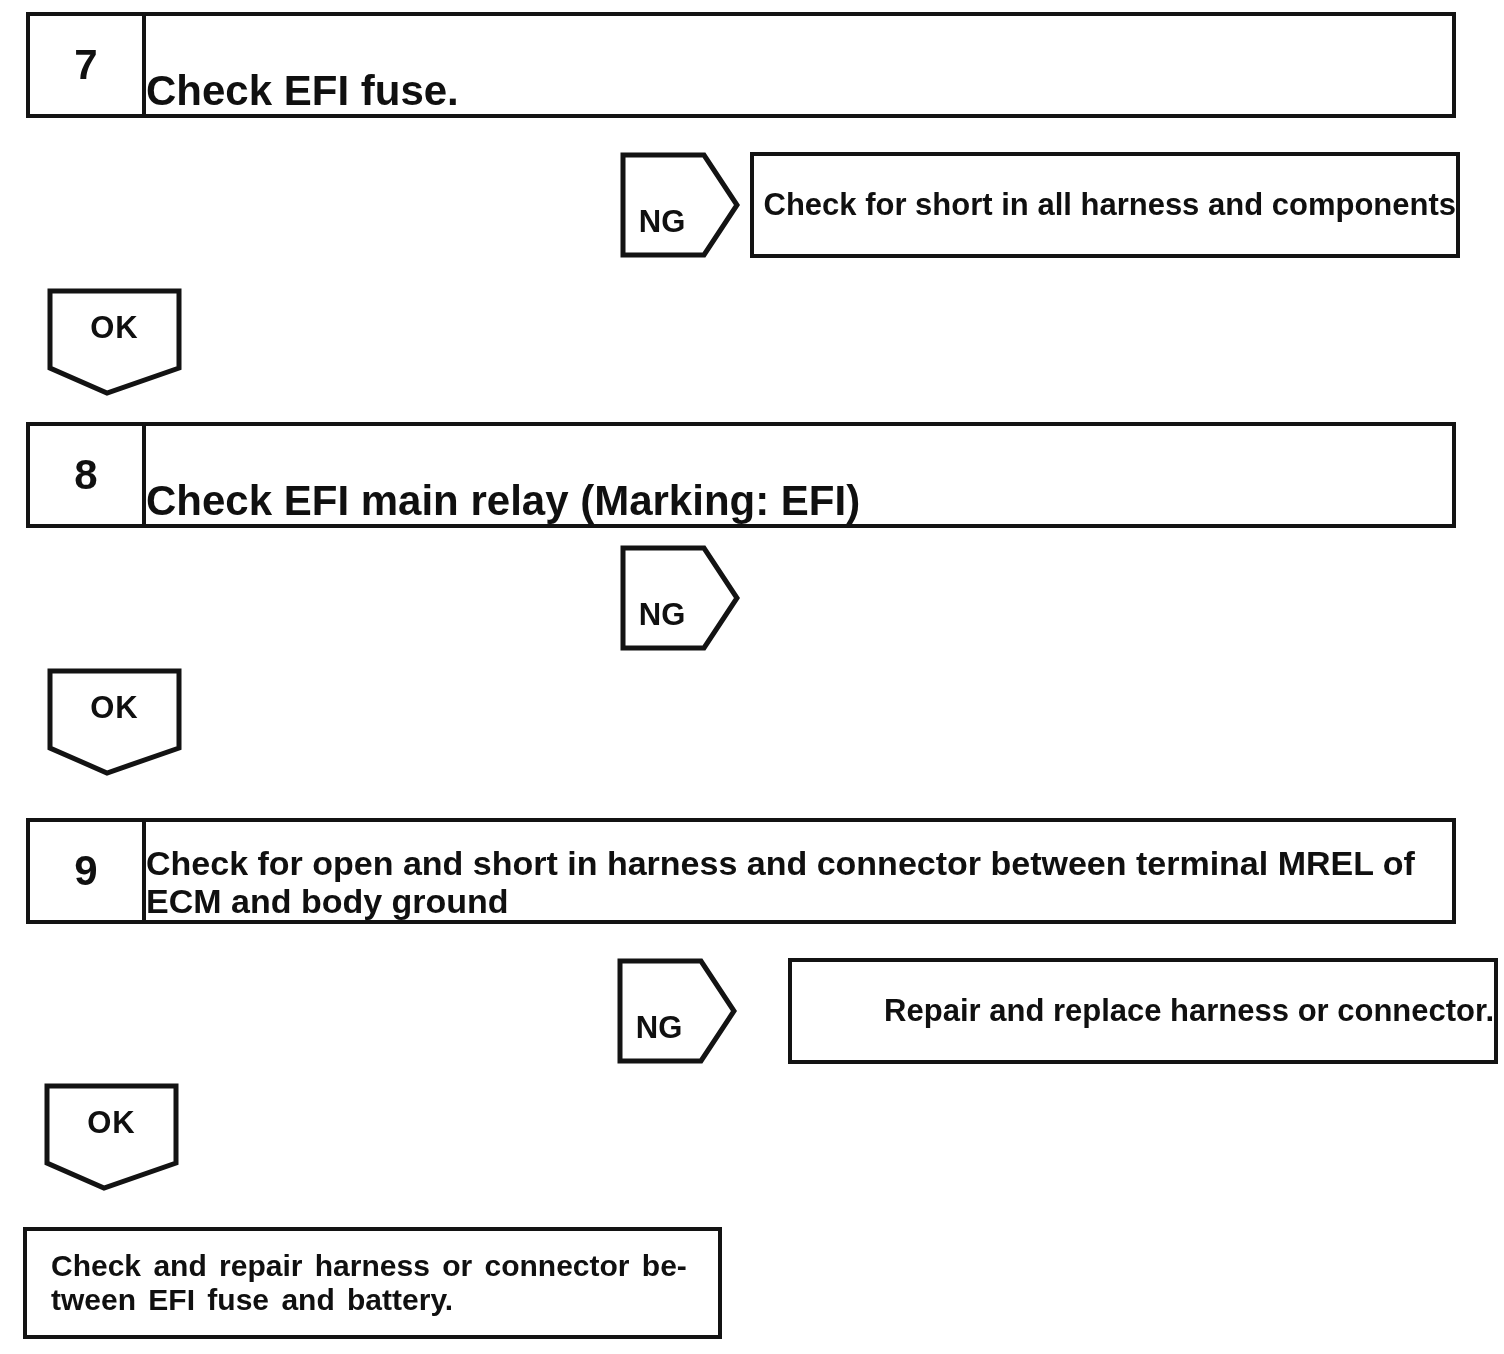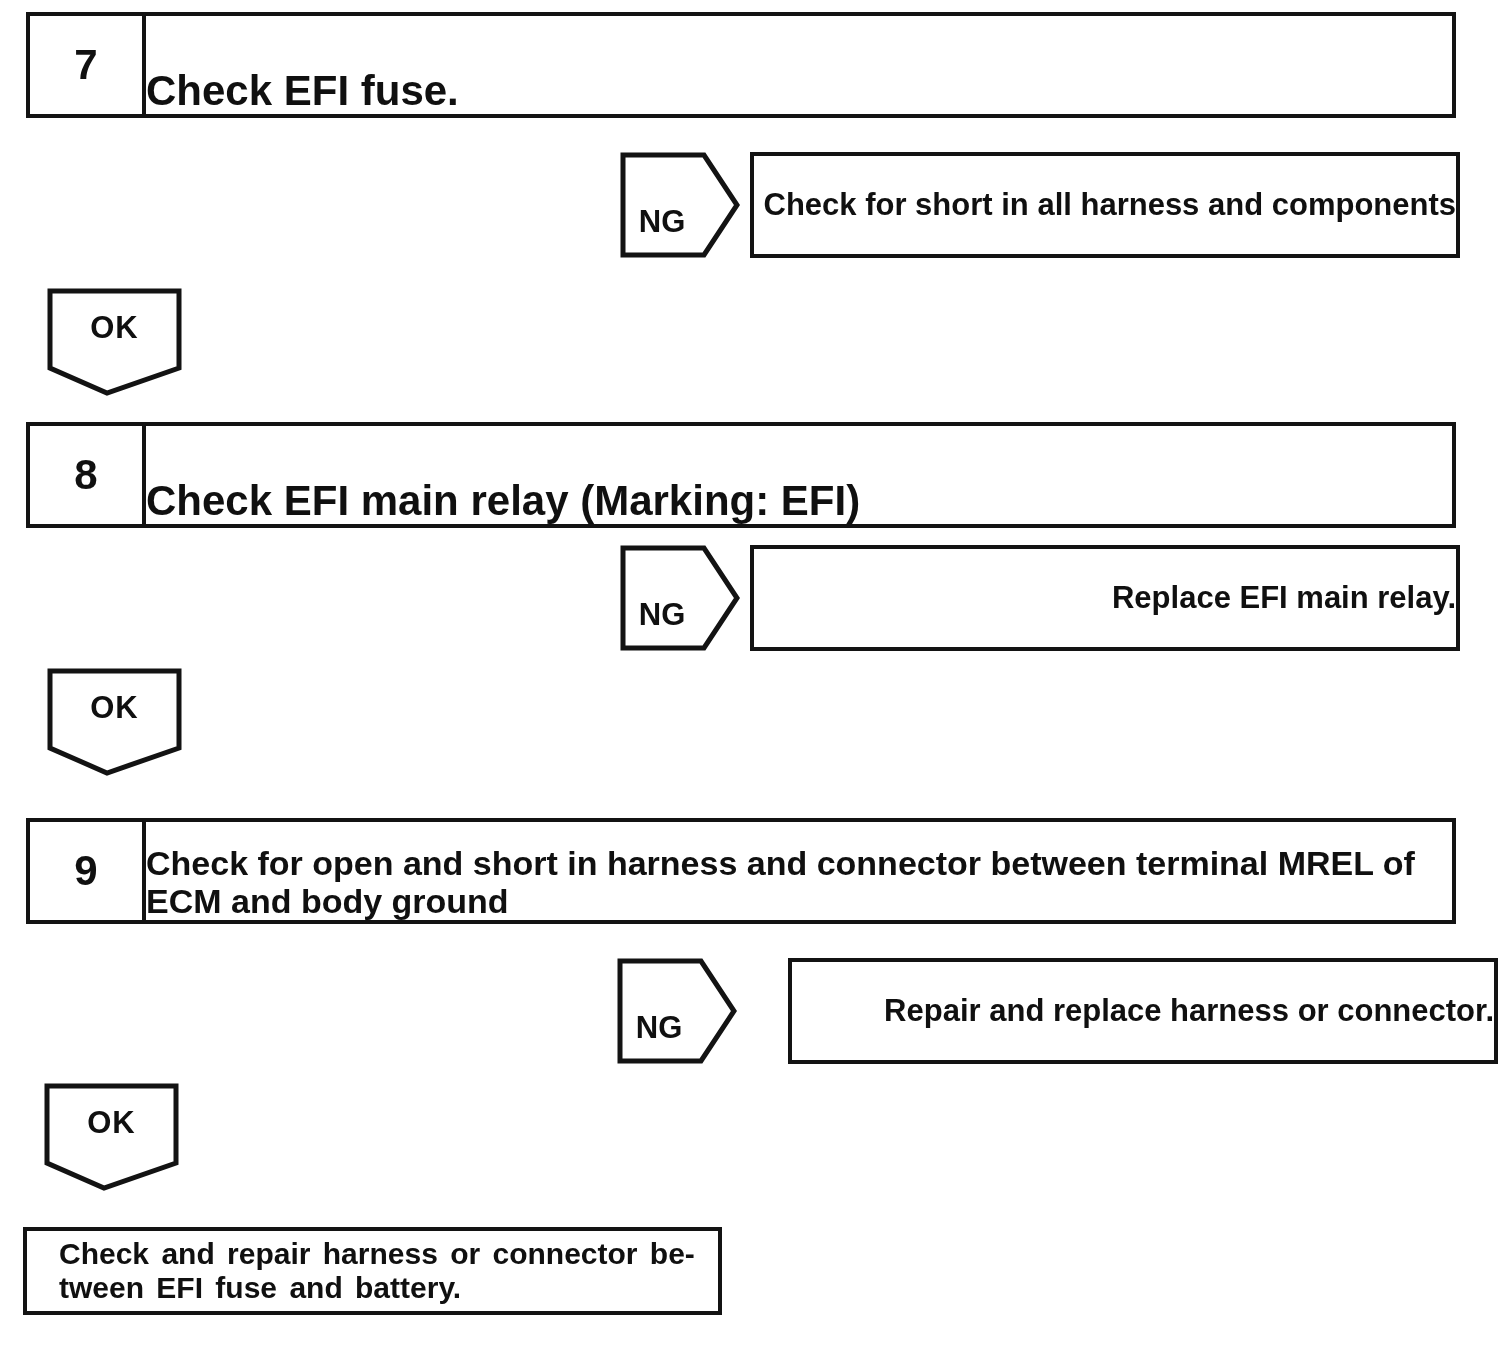--- a/index.html
+++ b/index.html
@@ -49,23 +49,23 @@
   
   .ok-shape{position:absolute;left:26px;width:135px;height:108px;margin-left:21px;}
   .ok-shape svg{position:absolute;left:0;top:0;display:block;}
   .ok-label{
     position:absolute;left:0;top:0;width:135px;height:80px;
     display:flex;align-items:center;justify-content:center;
     font-size:31px;letter-spacing:1px;
   }
   
   .final-box{
-    left:23px;top:1227px;width:699px;height:88px;
+    left:23px;top:1227px;width:699px;height:112px;
     display:flex;flex-direction:column;justify-content:center;
-    padding-left:32px;font-size:30px;line-height:1.12;word-spacing:4px;
+    padding-left:24px;font-size:30px;line-height:1.12;word-spacing:4px;
   }
 </style>
 </head>
 <body>
 
 <div class="canvas">
 
   <div class="box step-box" style="top:12px;">
     <div class="step-num">7</div>
     <div class="step-title">
@@ -96,23 +96,20 @@
       <div class="line">Check EFI main relay (Marking: EFI)</div>
     </div>
   </div>
 
   <div class="ng-shape" style="left:620px;top:545px;">
     <svg width="120" height="106" viewBox="0 0 120 106">
       <polygon points="3,3 84,3 117,53 84,103 3,103" fill="#ffffff" stroke="#131313" stroke-width="5"></polygon>
     </svg>
     <div class="ng-label">NG</div>
   </div>
-  <div class="box ng-box" style="top:545px;">
-    <div class="line">Replace EFI main relay.</div>
-  </div>
 
   <div class="ok-shape" style="top:668px;">
     <svg width="135" height="108" viewBox="0 0 135 108">
       <polygon points="3,3 132,3 132,80 60,105 3,80" fill="#ffffff" stroke="#131313" stroke-width="5"></polygon>
     </svg>
     <div class="ok-label">OK</div>
   </div>
 
   <div class="box step-box" style="top:818px;">
     <div class="step-num">9</div>

